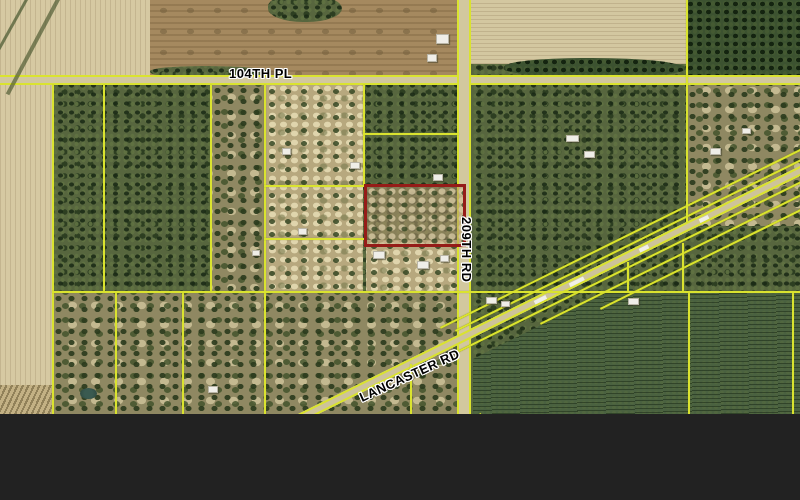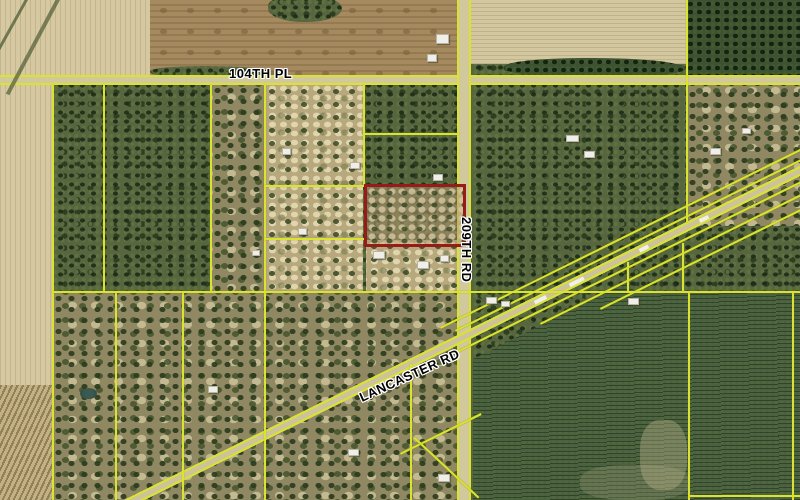--- a/index.html
+++ b/index.html
@@ -1,17 +1,17 @@
 <!DOCTYPE html>
 <html><head>
 <meta charset="utf-8">
 <style>
   html,body{margin:0;padding:0;background:#222;}
   .map{
-    position:relative;width:800px;height:500px;overflow:hidden;
+    position:relative;width:800px;height:414px;overflow:hidden;
     font-family:"Liberation Sans","DejaVu Sans",sans-serif;
     background-color:#57663e;
     background-image:
       radial-gradient(rgba(24,40,20,.85) 2px, transparent 3px),
       radial-gradient(rgba(96,114,66,.9) 1.5px, transparent 2.5px),
       radial-gradient(rgba(40,58,30,.9) 2.5px, transparent 3.5px);
     background-size:11px 9px,7px 8px,13px 12px;
     background-position:0 0,3px 4px,6px 2px;
   }
   .abs{position:absolute;}

